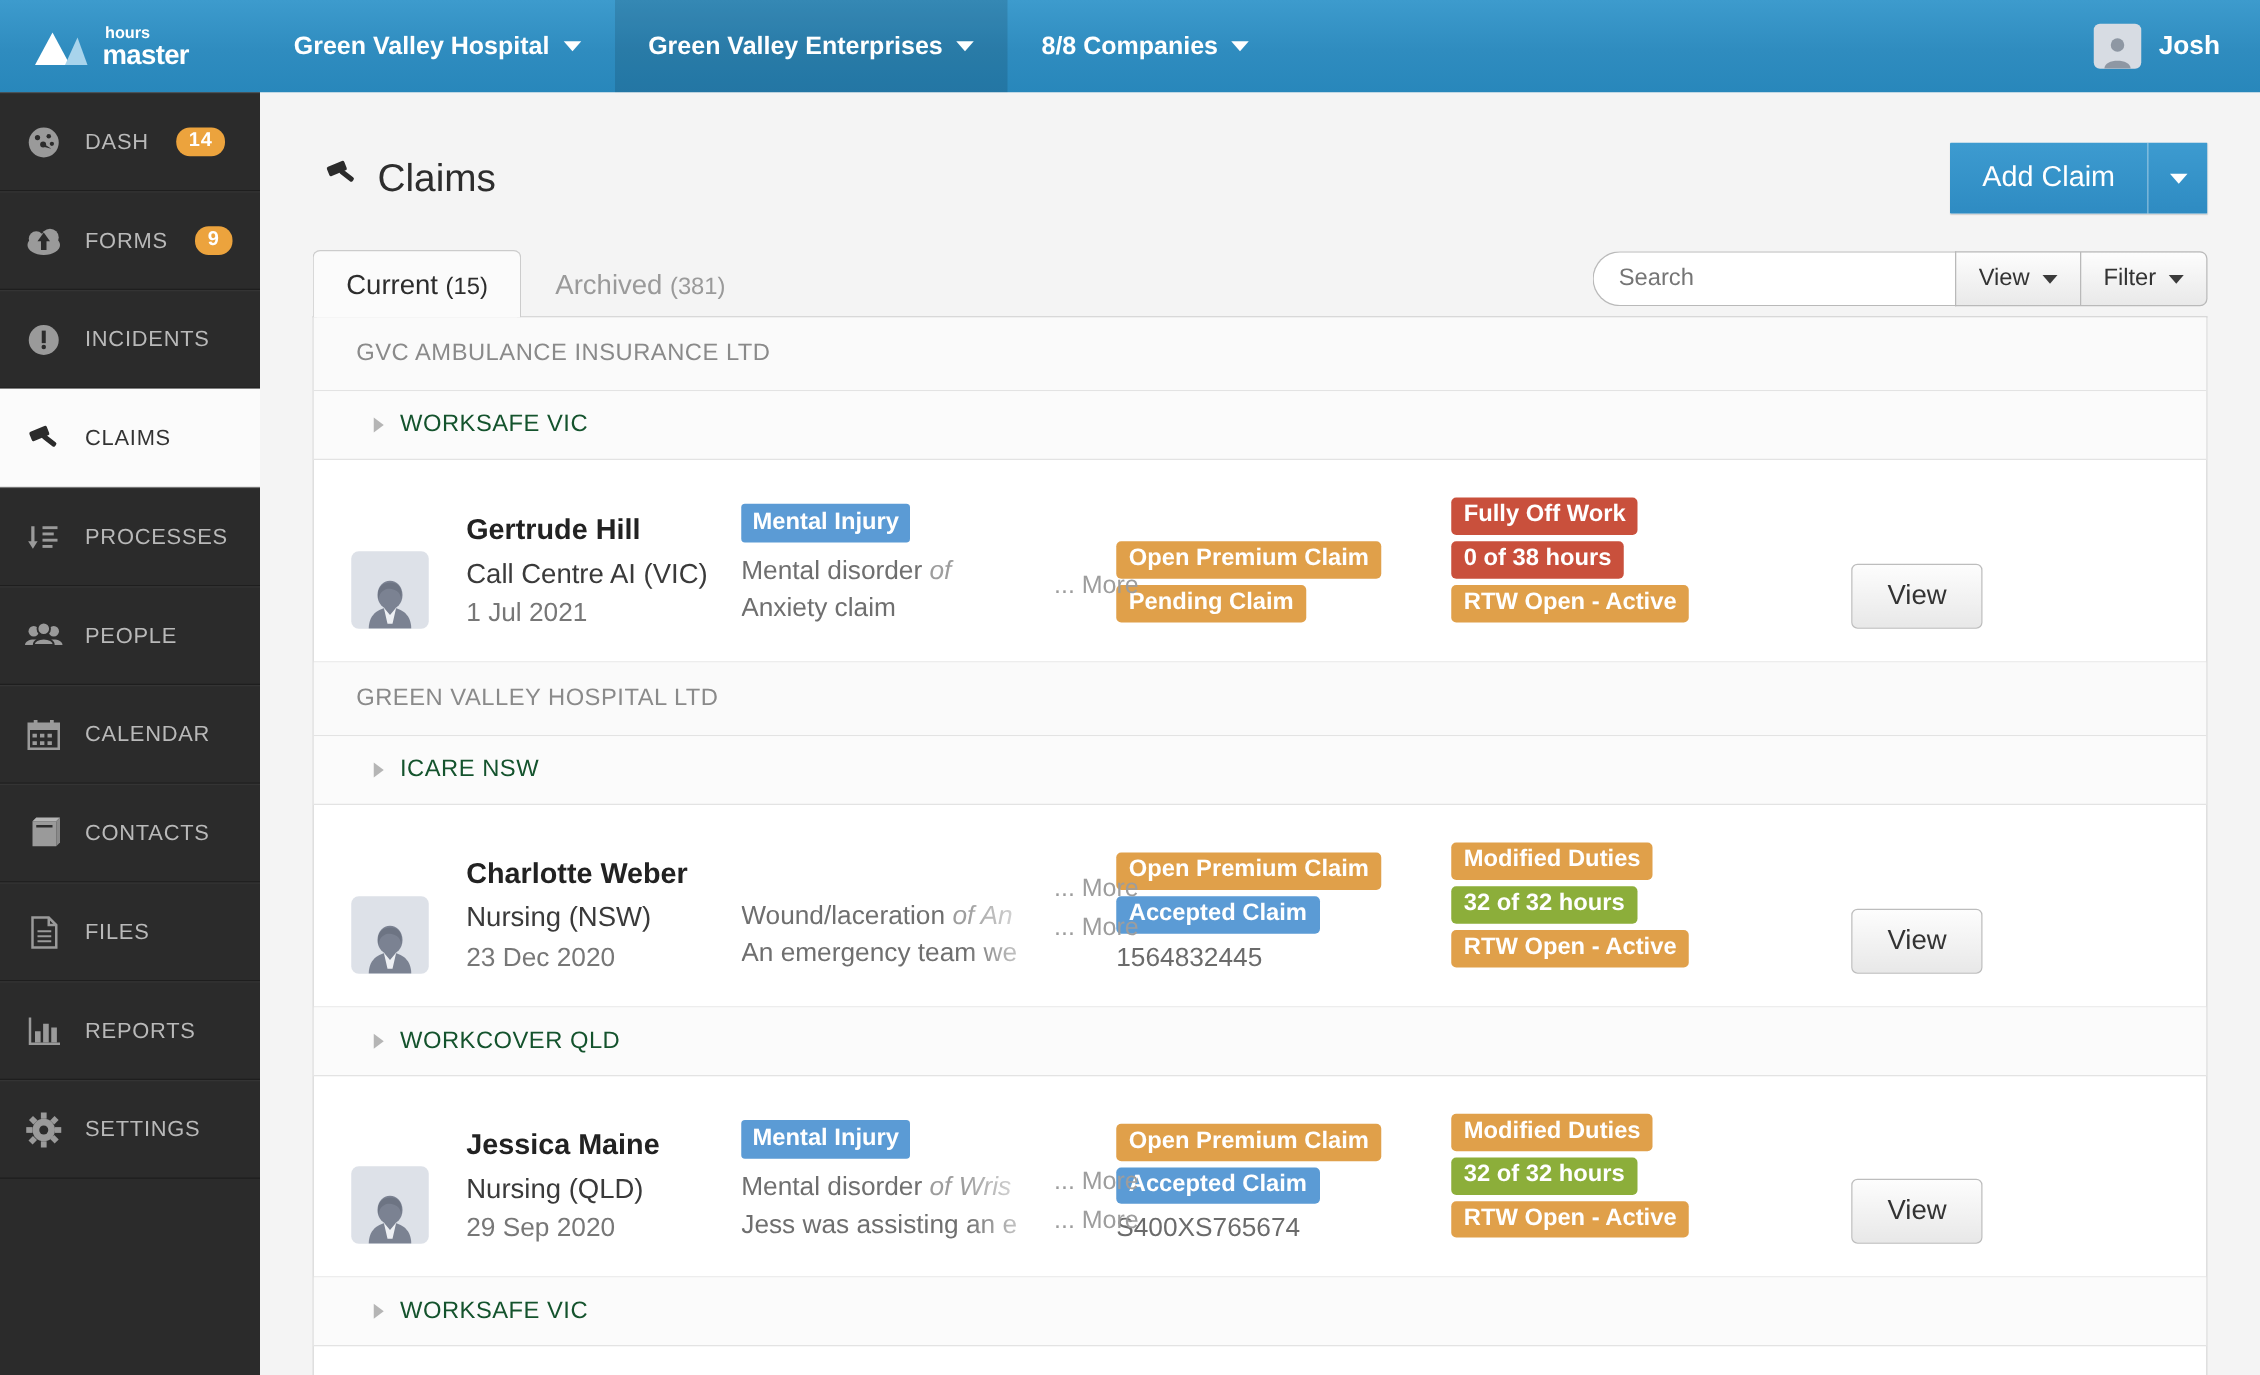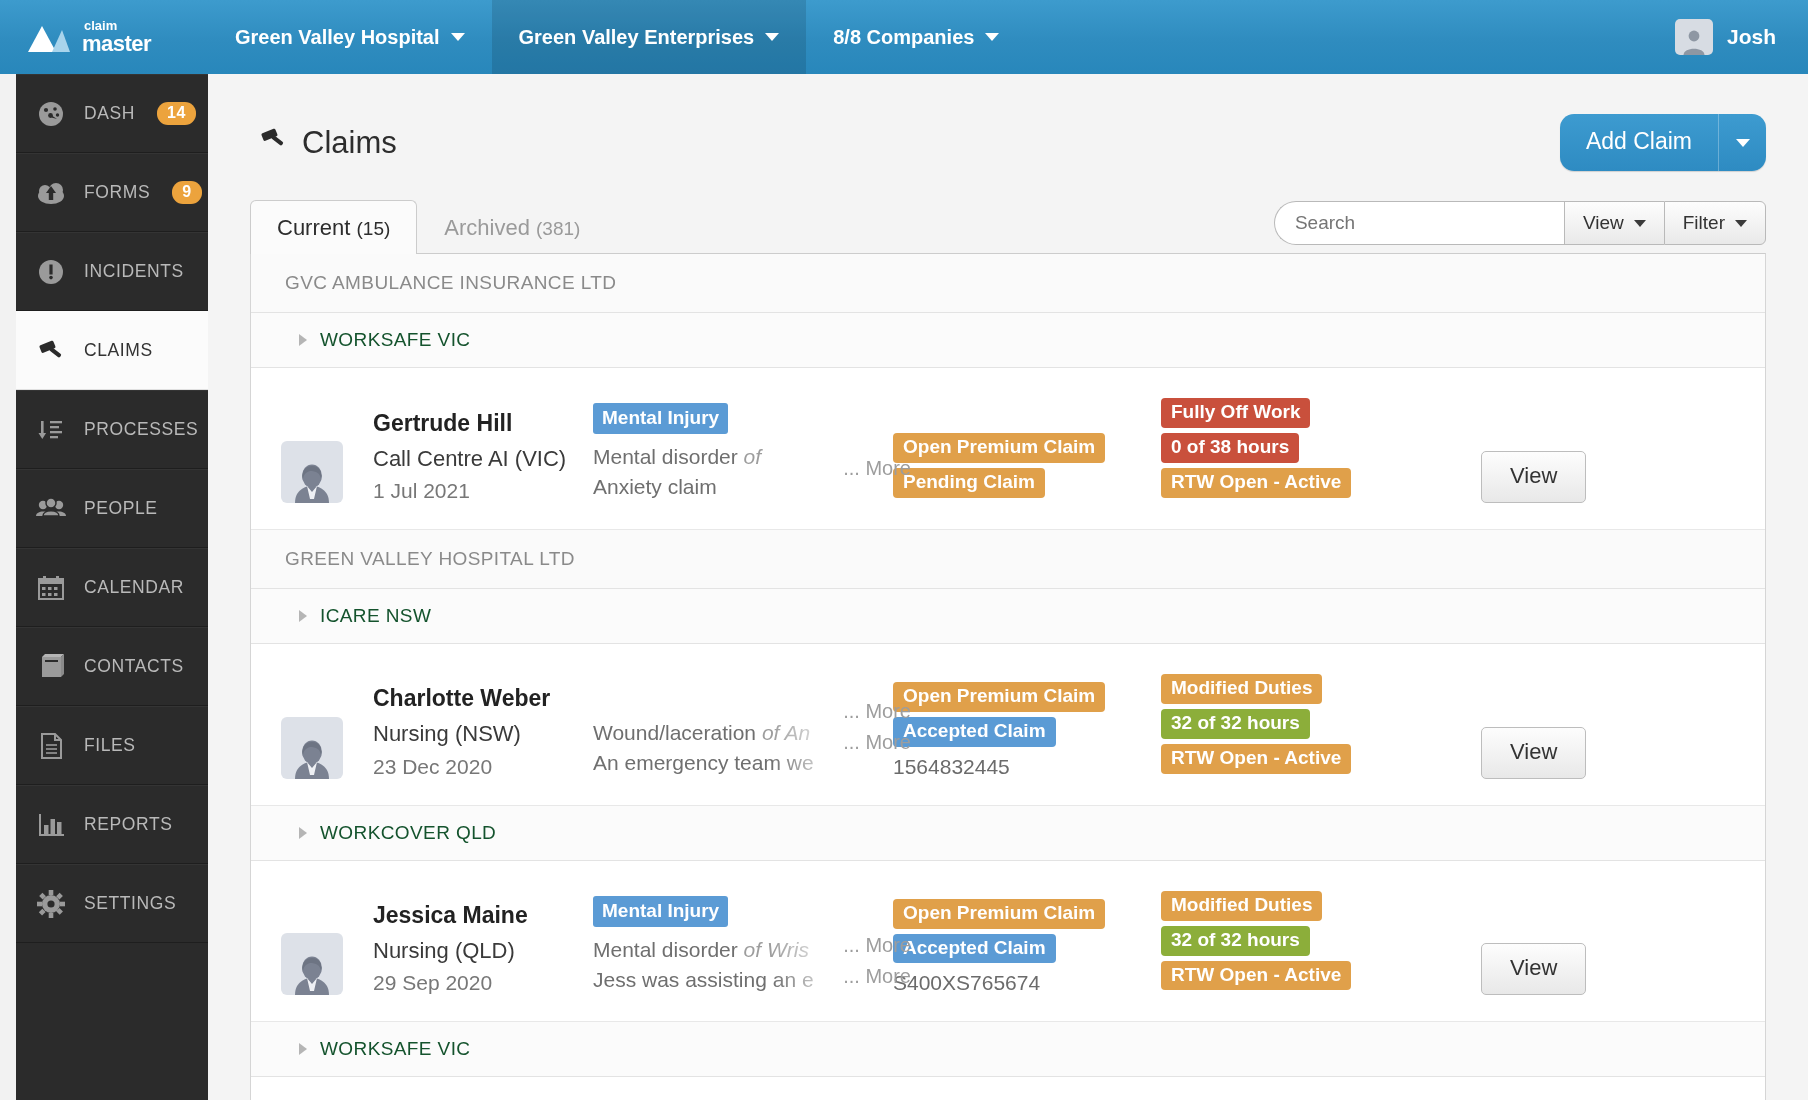--- a/index.html
+++ b/index.html
@@ -38,21 +38,21 @@
   .topbar-spacer { flex: 1; }
   .user-area { display: flex; align-items: center; gap: 14px; padding-right: 32px; }
   .user-avatar {
     width: 38px; height: 36px; background: #d7dce3; border-radius: 5px;
     display: flex; align-items: flex-end; justify-content: center; overflow: hidden;
   }
   .user-name { color: #fff; font-size: 21px; font-weight: bold; }
 
   
   .sidebar {
-    position: absolute; top: 74px; left: 16px; width: 208px; height: 1026px;
+    position: absolute; top: 74px; left: 0; width: 208px; height: 1026px;
     background: #2b2b2b;
   }
   .nav-item {
     height: 79px; display: flex; align-items: center; gap: 16px;
     padding-left: 18px; border-bottom: 1px solid #1e1e1e;
     border-top: 1px solid #343434;
     color: #b9b9b9; font-size: 17.5px; letter-spacing: 0.6px;
     cursor: pointer;
   }
   .nav-item .nav-ico { width: 34px; height: 34px; flex: none; display: flex; align-items: center; justify-content: center; }
@@ -64,21 +64,21 @@
 
   
   .main {
     position: absolute; top: 74px; left: 208px; width: 1600px; height: 1026px;
     background: #f4f4f4;
   }
   .page-head { display: flex; align-items: center; padding: 40px 42px 0 50px; }
   .page-title { display: flex; align-items: center; gap: 14px; font-size: 31px; color: #2d2d2d; }
   .page-head-spacer { flex: 1; }
 
-  .addclaim-group { display: flex; border-radius: 14px; overflow: hidden; box-shadow: 0 1px 1px rgba(0,0,0,0.15); }
+  .addclaim-group { display: flex; border-radius: 1px; overflow: hidden; box-shadow: 0 1px 1px rgba(0,0,0,0.15); }
   .addclaim-btn {
     background: linear-gradient(to bottom,#3d9bd0,#2e8bc2);
     color: #fff; font-size: 23px; padding: 14px 26px 16px; border: none; cursor: pointer;
   }
   .addclaim-caret {
     background: linear-gradient(to bottom,#3d9bd0,#2e8bc2);
     border-left: 1px solid rgba(255,255,255,0.28);
     width: 48px; display: flex; align-items: center; justify-content: center; cursor: pointer;
   }
 
@@ -184,21 +184,21 @@
 
 <div class="topbar">
   <div class="brand">
     <span class="logo-mark">
       <svg width="46" height="34" viewBox="0 0 46 34">
         <path d="M2 32 L16 6 L30 32 Z" fill="#ffffff"></path>
         <path d="M26 32 L36 10 L44 32 Z" fill="#a8d4ec"></path>
       </svg>
     </span>
     <span class="logo-text">
-      <span class="sm">claim</span>
+      <span class="sm">hours</span>
       <span class="lg">master</span>
     </span>
   </div>
 
   <div class="company-tab">
     <span>Green Valley Hospital</span>
     <span class="caret-down"></span>
   </div>
   <div class="company-tab active">
     <span>Green Valley Enterprises</span>

